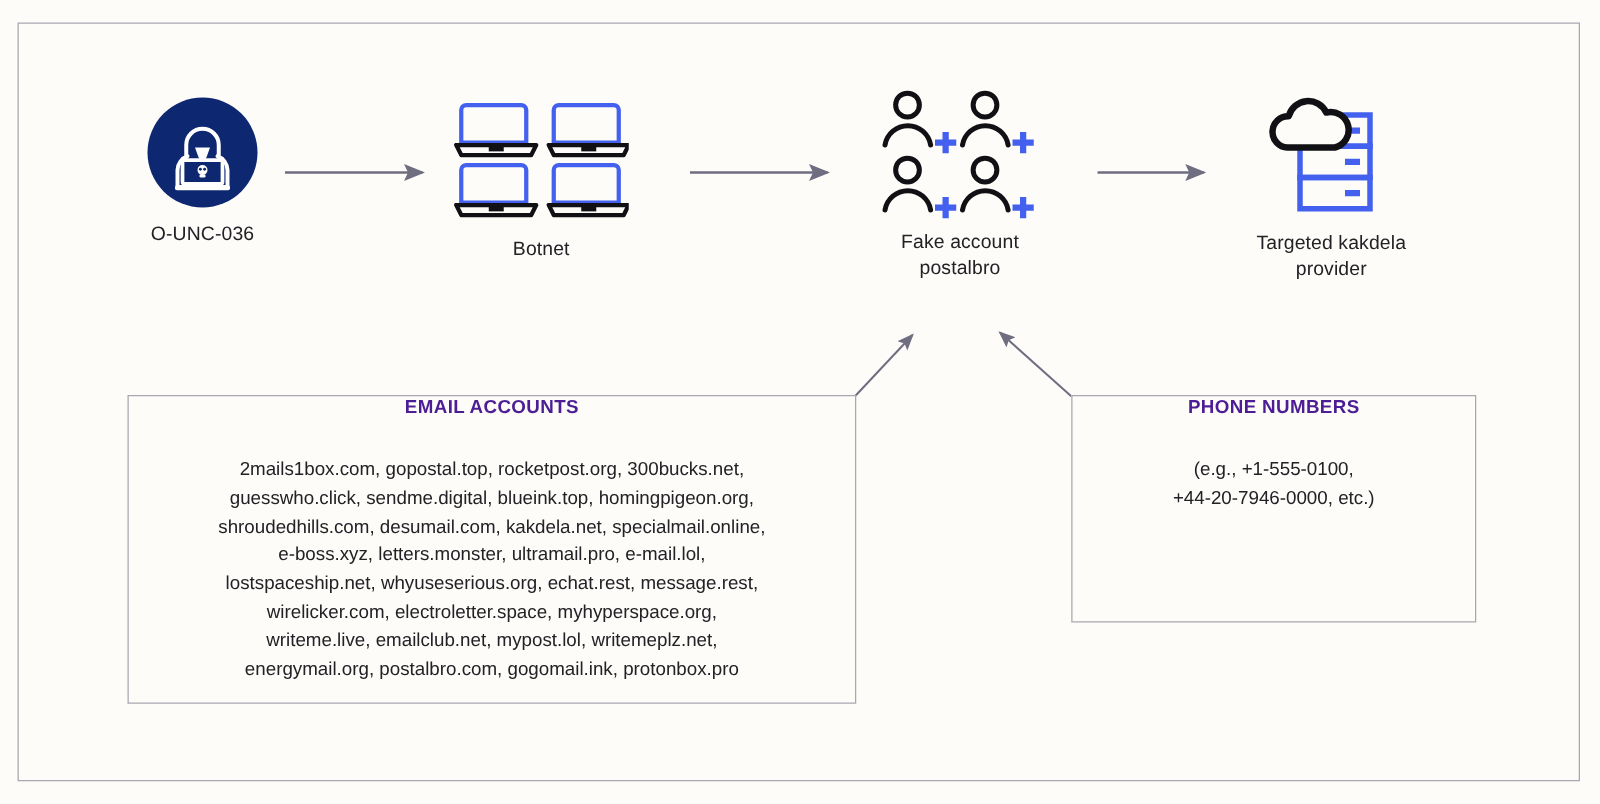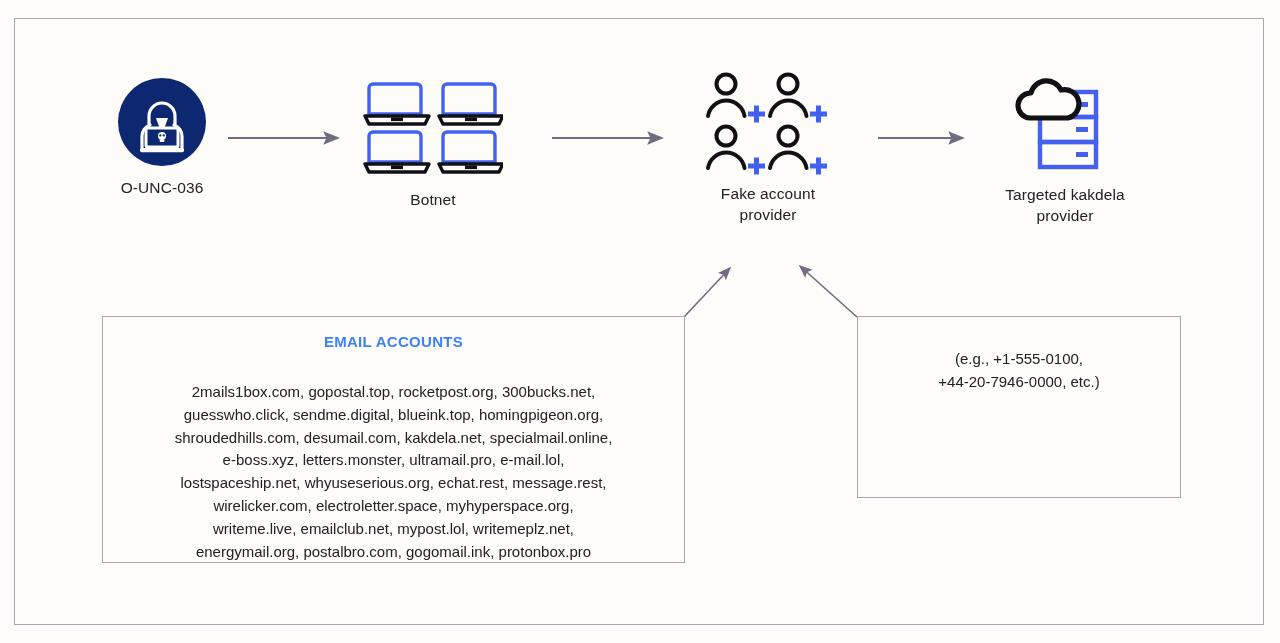--- a/index.html
+++ b/index.html
@@ -70,22 +70,21 @@
     position: absolute;
     border: 1.5px solid #a8a6b0;
     background: #fdfcf8;
     box-sizing: border-box;
     text-align: center;
   }
   .info-title {
     font-weight: bold;
     font-size: 15px;
     letter-spacing: 0.3px;
-    color: #3b82f6;
-    margin-top: 16px;
+    color: #4c1d95;
   }
   .info-body {
     font-size: 15px;
     color: #222126;
     line-height: 1.52;
     margin-top: 31px;
     padding: 0 14px;
     white-space: pre-line;
   }
   #box-email  { left: 102px; top: 316px; width: 583px; height: 247px; }
@@ -201,21 +200,21 @@
           <path d="M44 96 h17 M52.5 87.5 v17" stroke="#4361ee" stroke-width="5" stroke-linecap="butt"></path>
         </g>
         <g>
           <circle cx="84" cy="66" r="9.5" fill="none" stroke="#111014" stroke-width="4"></circle>
           <path d="M66 98 a18.5 18.5 0 0 1 36.5 0" fill="none" stroke="#111014" stroke-width="4" stroke-linecap="round"></path>
           <path d="M106 96 h17 M114.5 87.5 v17" stroke="#4361ee" stroke-width="5" stroke-linecap="butt"></path>
         </g>
       </svg>
     </div>
     <div class="node-label" style="margin-top:4px;">Fake account
-provider</div>
+postalbro</div>
   </div>
 
   <div class="node" id="node-provider">
     <div class="node-icon" style="width:120px;height:105px;">
       <svg viewBox="0 0 120 105" width="120" height="105">
 
         <rect x="35" y="18" width="56" height="25" fill="none" stroke="#4361ee" stroke-width="4.4"></rect>
         <rect x="35" y="43" width="56" height="25" fill="none" stroke="#4361ee" stroke-width="4.4"></rect>
         <rect x="35" y="68" width="56" height="25" fill="none" stroke="#4361ee" stroke-width="4.4"></rect>
         <rect x="71" y="28" width="12" height="5" fill="#4361ee"></rect>
@@ -235,17 +234,18 @@
 guesswho.click, sendme.digital, blueink.top, homingpigeon.org,
 shroudedhills.com, desumail.com, kakdela.net, specialmail.online,
 e-boss.xyz, letters.monster, ultramail.pro, e-mail.lol,
 lostspaceship.net, whyuseserious.org, echat.rest, message.rest,
 wirelicker.com, electroletter.space, myhyperspace.org,
 writeme.live, emailclub.net, mypost.lol, writemeplz.net,
 energymail.org, postalbro.com, gogomail.ink, protonbox.pro</div>
   </div>
 
   <div class="info-box" id="box-phone">
+    <div class="info-title">PHONE NUMBERS</div>
     <div class="info-body">(e.g., +1-555-0100,
 +44-20-7946-0000, etc.)</div>
   </div>
 
 </div>
 
 </body></html>

